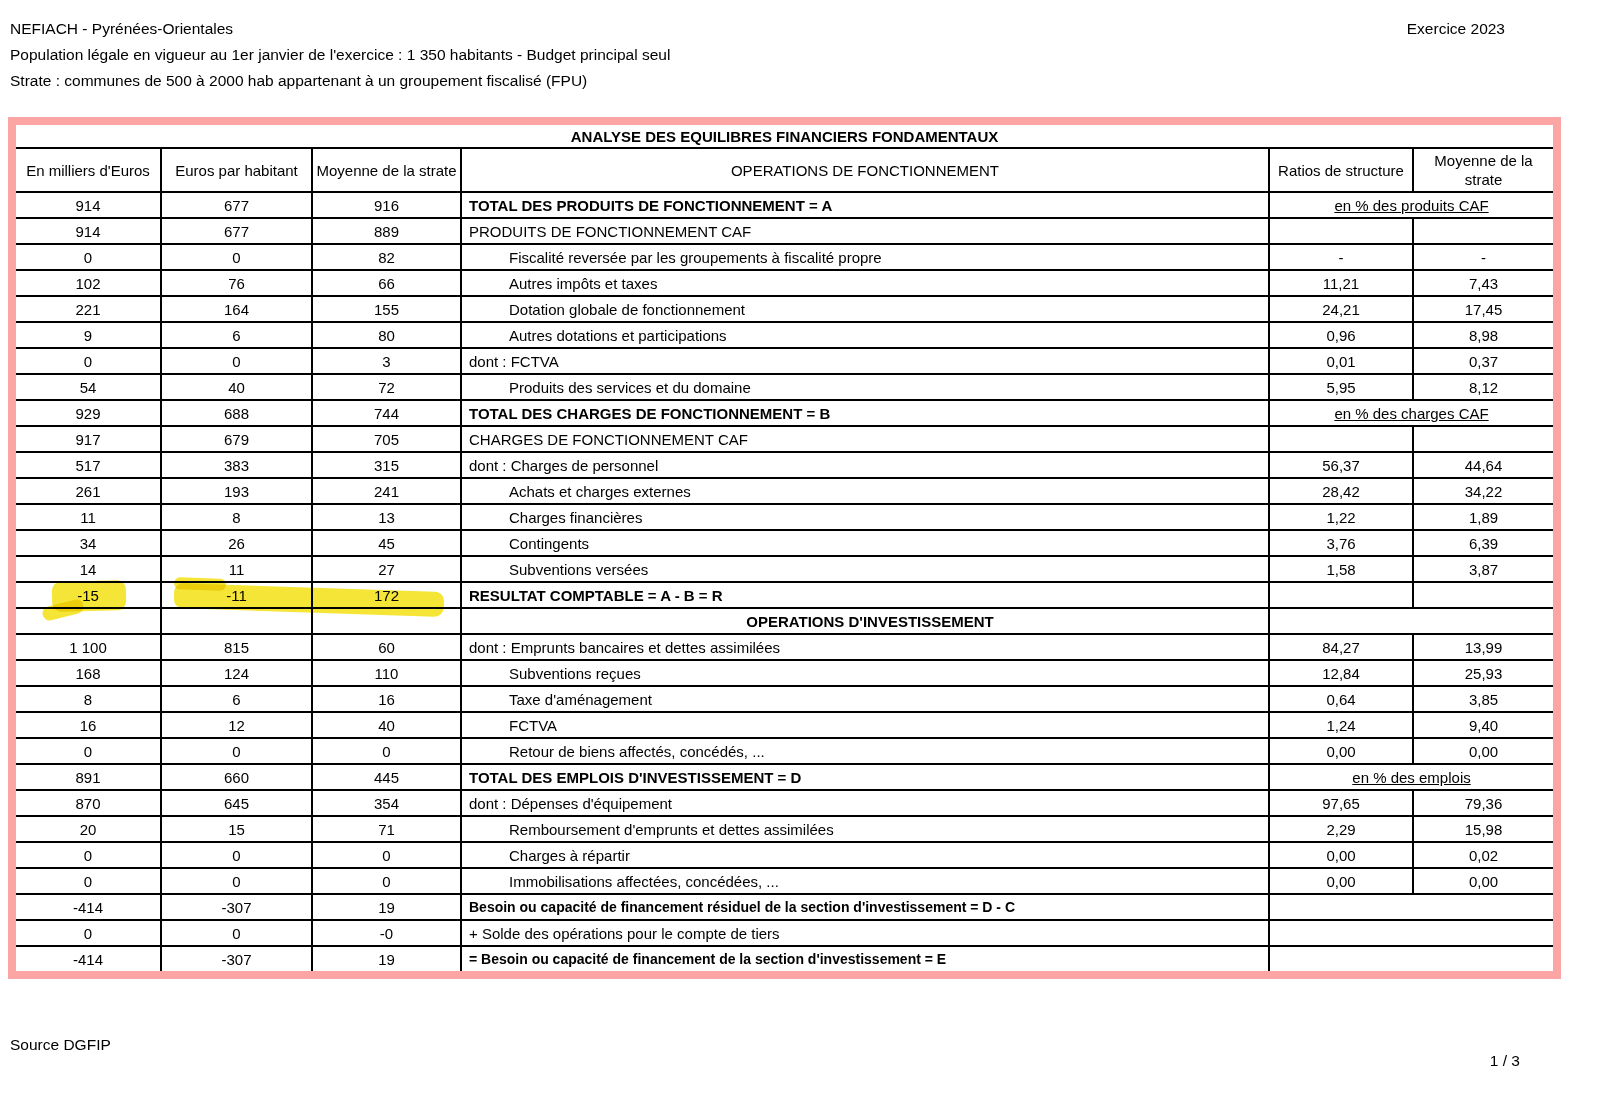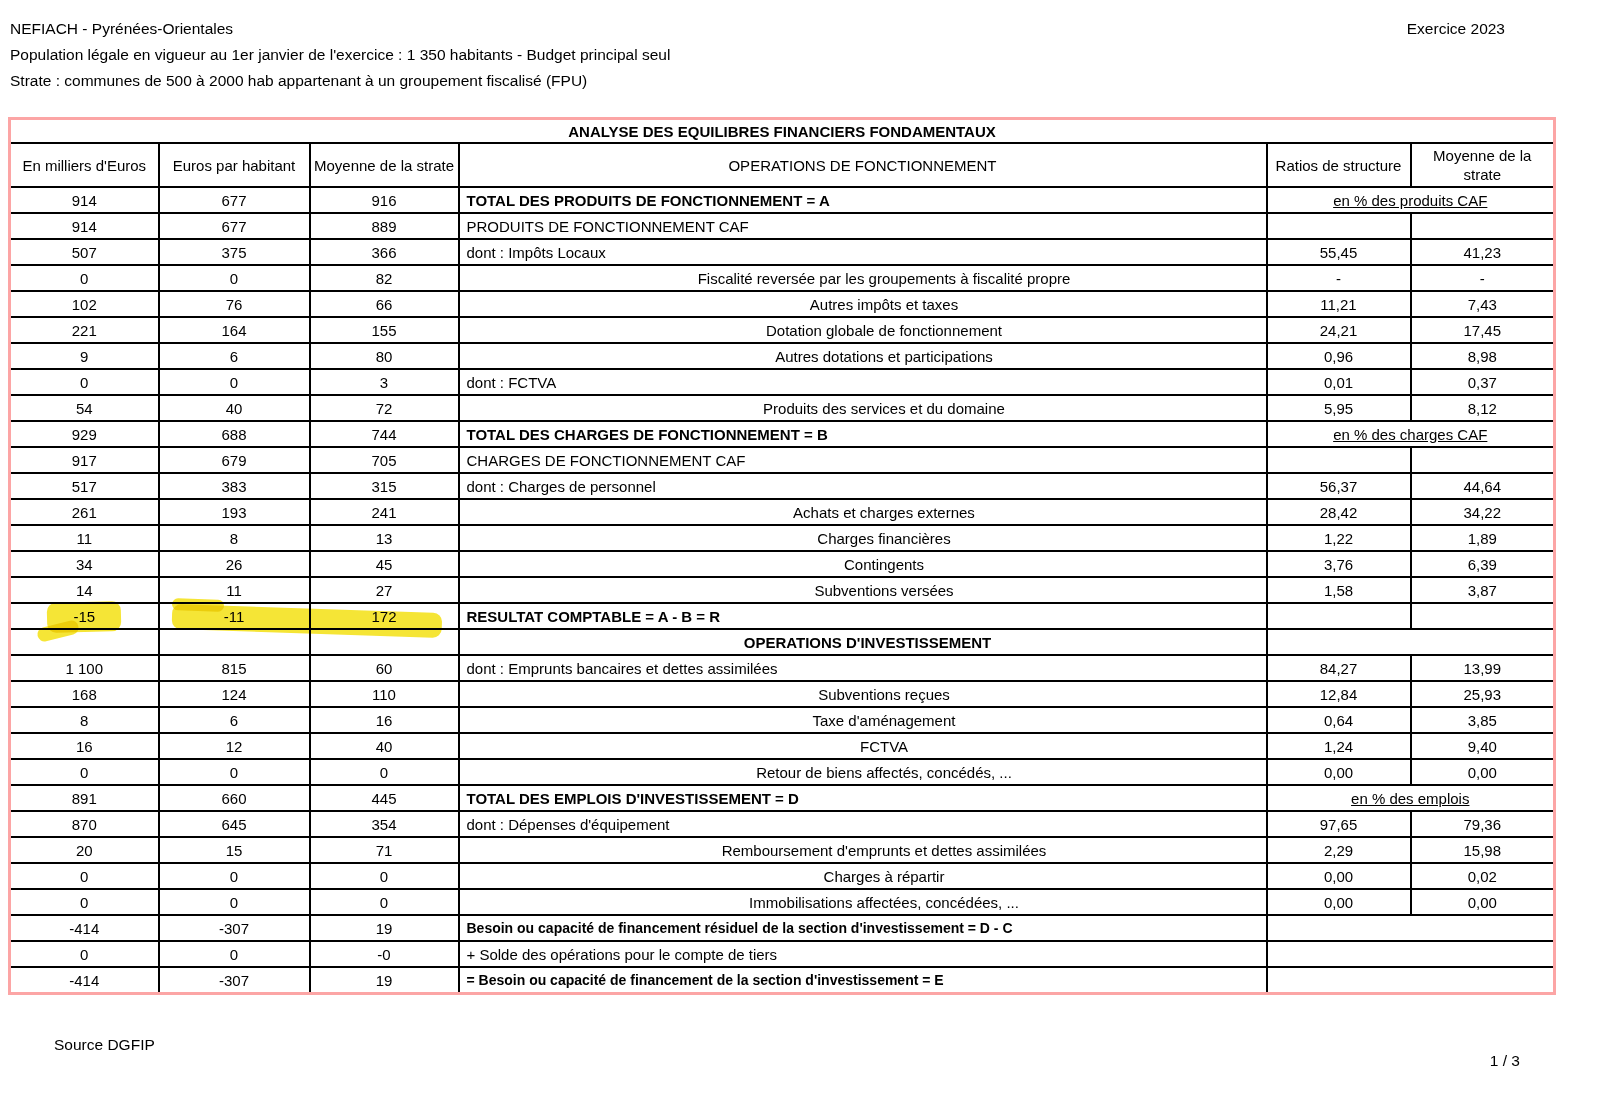--- a/index.html
+++ b/index.html
@@ -5,36 +5,36 @@
   html,body{margin:0;padding:0;background:#fff;}
   .page{
     position:relative;width:1600px;height:1094px;background:#fff;overflow:hidden;
     font-family:"Liberation Sans","DejaVu Sans",sans-serif;color:#000;
   }
   .hdr{position:absolute;left:10px;top:16px;font-size:15.5px;line-height:26px;white-space:nowrap;}
   .exercice{position:absolute;top:20px;right:95px;font-size:15.5px;}
   table.fin{
     position:absolute;left:8px;top:117px;width:1545px;
     border-collapse:collapse;table-layout:fixed;
-    border:3px solid #fca5a5;
+    border:8px solid #fca5a5;
   }
   table.fin th, table.fin td{border:2px solid #000;font-size:15px;overflow:visible;}
   th.title{height:20px;padding:1px 2px;font-size:15.5px;font-weight:bold;text-align:center;}
   tr.cols th{height:40px;padding:1px 2px;font-weight:normal;text-align:center;vertical-align:middle;line-height:19px;}
   tr.cols th.opco{font-weight:normal;}
   tbody td{height:22px;padding:1px 4px;line-height:21px;vertical-align:middle;}
   td.num{text-align:center;position:relative;padding:1px 2px;}
   td.lbl{text-align:left;padding-left:7px;white-space:nowrap;}
   td.lbl.bold{font-weight:bold;}
-  td.lbl.ind{padding-left:47px;text-align:center;}
+  td.lbl.ind{padding-left:47px;}
   td.lbl.center{text-align:center;padding-left:14px;font-weight:bold;}
   td.lbl.sm{font-size:14px;}
   td.rspan{text-align:center;margin-left:20px;}
   td.rspan.uline{text-decoration:underline;}
-  .src{position:absolute;left:10px;top:1036px;font-size:15.5px;margin-left:44px;}
+  .src{position:absolute;left:10px;top:1036px;font-size:15.5px;}
   .pagenum{position:absolute;right:80px;top:1052px;font-size:15.5px;}
   
   .hl{position:absolute;mix-blend-mode:multiply;opacity:.93;pointer-events:none;border-radius:9px;}
   .hl-a{left:36px;top:-2px;width:74px;height:30px;transform:rotate(-1.5deg);}
   .hl-a2{left:26px;top:20px;width:42px;height:14px;transform:rotate(-14deg);border-radius:7px;}
   .hl-b{left:12px;top:0px;width:270px;height:25px;transform:rotate(1.9deg);transform-origin:left center;}
   .hl-b2{left:12px;top:-5px;width:52px;height:12px;transform:rotate(2deg);}
 </style>
 </head>
 <body>
@@ -81,28 +81,20 @@
         </tr>
         <tr>
           <td class="num">914</td>
           <td class="num">677</td>
           <td class="num">889</td>
           <td class="lbl">PRODUITS DE FONCTIONNEMENT CAF</td>
           <td class="num"></td>
           <td class="num"></td>
         </tr>
         <tr>
-          <td class="num">507</td>
-          <td class="num">375</td>
-          <td class="num">366</td>
-          <td class="lbl">dont : Impôts Locaux</td>
-          <td class="num">55,45</td>
-          <td class="num">41,23</td>
-        </tr>
-        <tr>
           <td class="num">0</td>
           <td class="num">0</td>
           <td class="num">82</td>
           <td class="lbl ind">Fiscalité reversée par les groupements à fiscalité propre</td>
           <td class="num">-</td>
           <td class="num">-</td>
         </tr>
         <tr>
           <td class="num">102</td>
           <td class="num">76</td>

